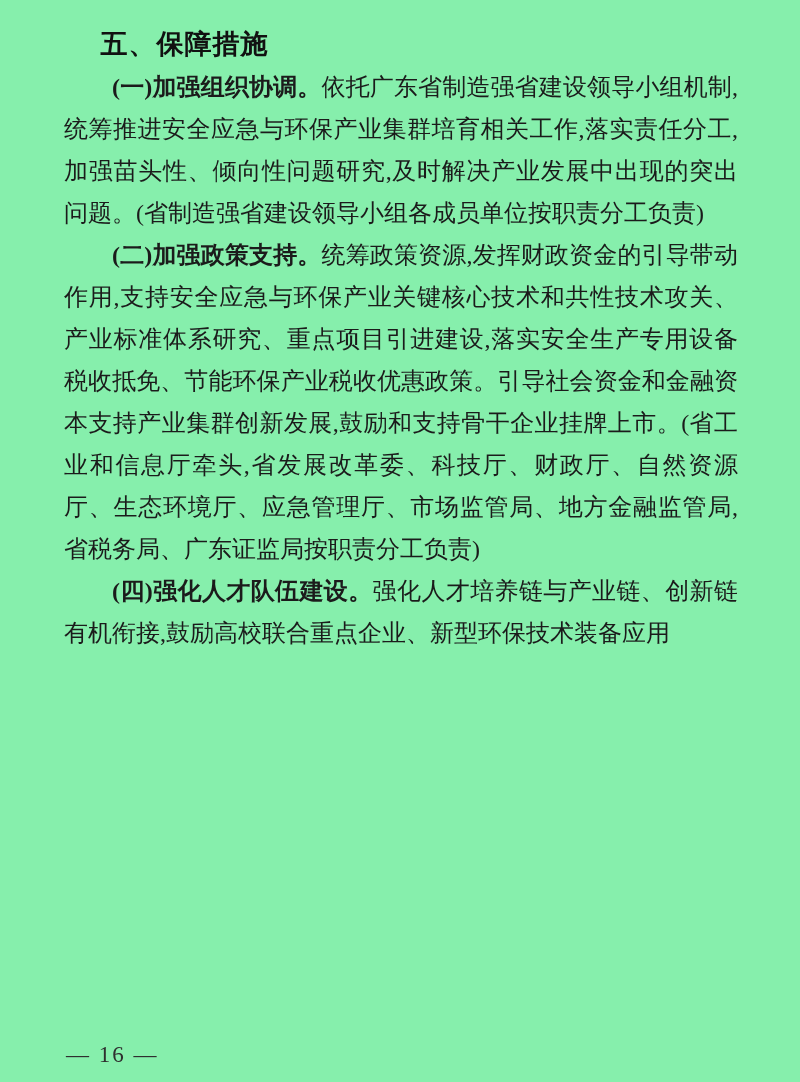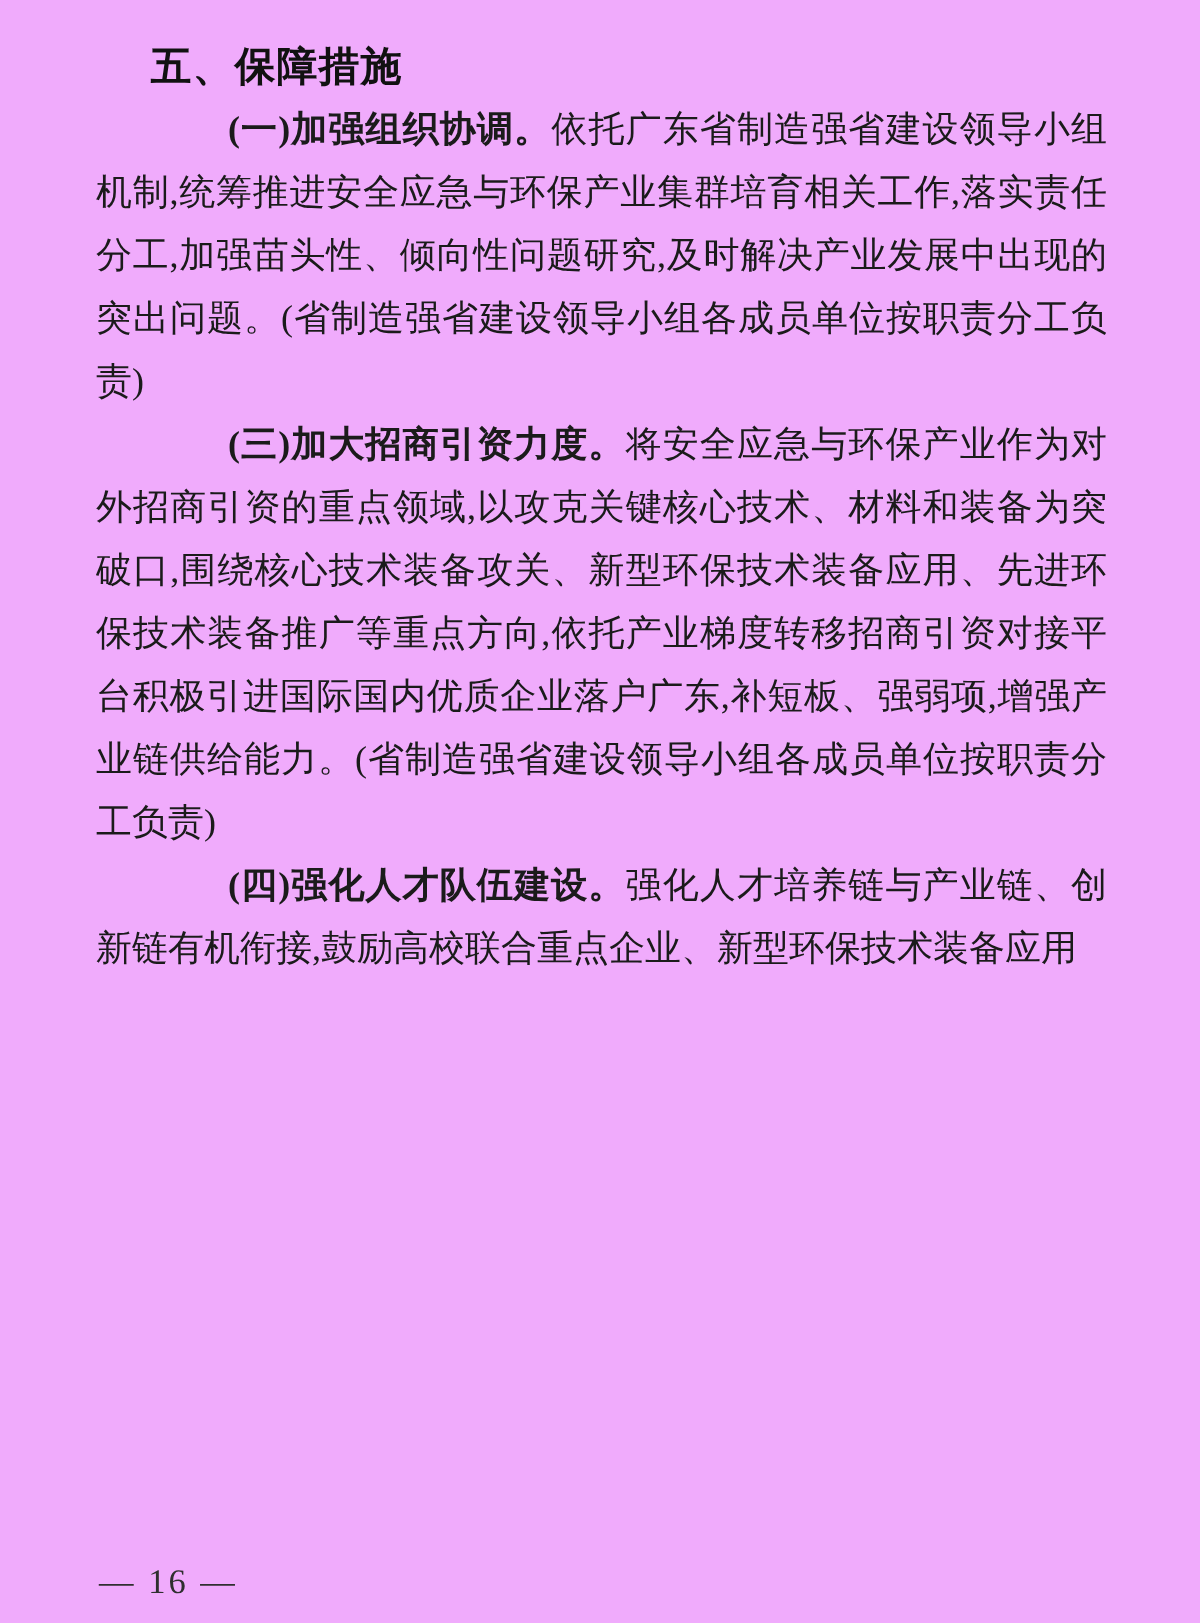--- a/index.html
+++ b/index.html
@@ -13,21 +13,21 @@
     background: #ffffff;
     overflow: hidden;
   }
   .page {
     position: absolute;
     top: 0;
     left: 0;
     width: 800px;
     height: 1082px;
     box-sizing: border-box;
-    background: #f0abfc;
+    background: #86efac;
   }
   .content {
     position: absolute;
     top: 22px;
     left: 64px;
     width: 674px;
     color: #1b1b1b;
   }
   .heading {
     font-family: "Liberation Sans", "DejaVu Sans", sans-serif;
@@ -43,21 +43,20 @@
     font-family: "Liberation Serif", "DejaVu Serif", serif;
     font-size: 24px;
     line-height: 42px;
     text-align: justify;
     text-indent: 2em;
     margin: 0;
     color: #1b1b1b;
   }
   .para .lead {
     font-weight: 700;
-    margin-left: 40px;
   }
   .para .body-text,
   .para .attribution {
     font-weight: 400;
   }
   .footer {
     position: absolute;
     left: 66px;
     bottom: 14px;
     font-family: "Liberation Serif", "DejaVu Serif", serif;
@@ -69,21 +68,21 @@
 </head>
 <body>
 
 <div class="page">
   <div class="content">
 
     <h2 class="heading">五、保障措施</h2>
 
     <p class="para"><span class="lead">(一)加强组织协调。</span><span class="body-text">依托广东省制造强省建设领导小组机制,统筹推进安全应急与环保产业集群培育相关工作,落实责任分工,加强苗头性、倾向性问题研究,及时解决产业发展中出现的突出问题。</span><span class="attribution">(省制造强省建设领导小组各成员单位按职责分工负责)</span></p>
 
+    <p class="para"><span class="lead">(二)加强政策支持。</span><span class="body-text">统筹政策资源,发挥财政资金的引导带动作用,支持安全应急与环保产业关键核心技术和共性技术攻关、产业标准体系研究、重点项目引进建设,落实安全生产专用设备税收抵免、节能环保产业税收优惠政策。引导社会资金和金融资本支持产业集群创新发展,鼓励和支持骨干企业挂牌上市。</span><span class="attribution">(省工业和信息厅牵头,省发展改革委、科技厅、财政厅、自然资源厅、生态环境厅、应急管理厅、市场监管局、地方金融监管局,省税务局、广东证监局按职责分工负责)</span></p>
 
-    <p class="para"><span class="lead">(三)加大招商引资力度。</span><span class="body-text">将安全应急与环保产业作为对外招商引资的重点领域,以攻克关键核心技术、材料和装备为突破口,围绕核心技术装备攻关、新型环保技术装备应用、先进环保技术装备推广等重点方向,依托产业梯度转移招商引资对接平台积极引进国际国内优质企业落户广东,补短板、强弱项,增强产业链供给能力。</span><span class="attribution">(省制造强省建设领导小组各成员单位按职责分工负责)</span></p>
 
     <p class="para"><span class="lead">(四)强化人才队伍建设。</span><span class="body-text">强化人才培养链与产业链、创新链有机衔接,鼓励高校联合重点企业、新型环保技术装备应用</span></p>
 
   </div>
 
   <div class="footer">— 16 —</div>
 </div>
 
 </body></html>

